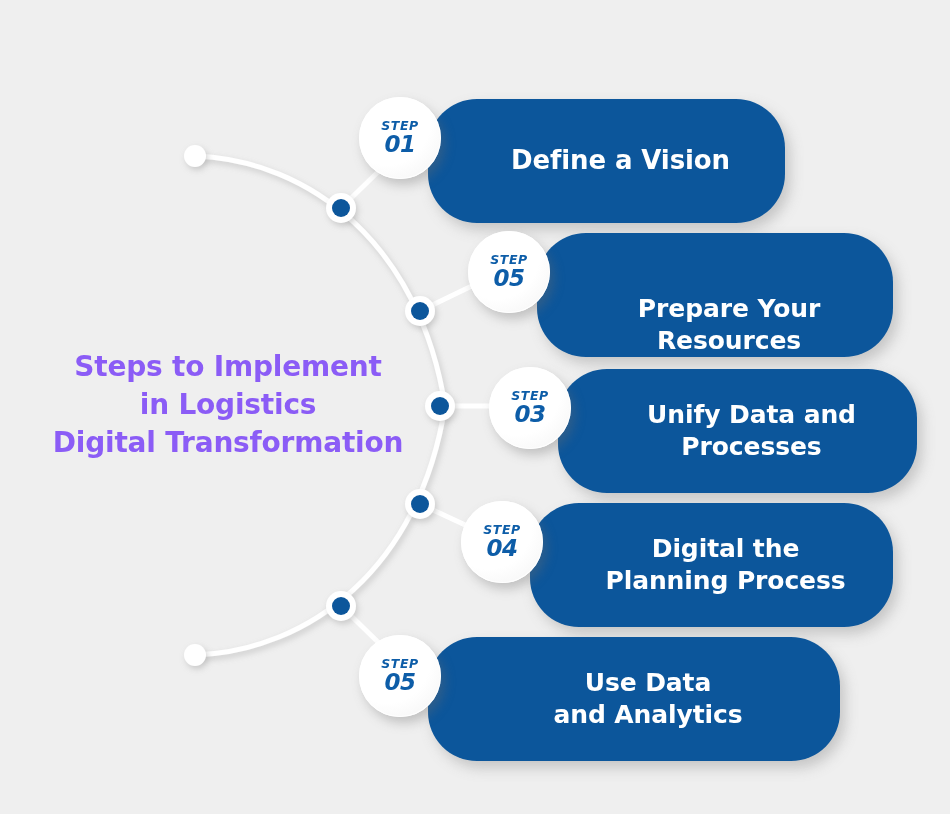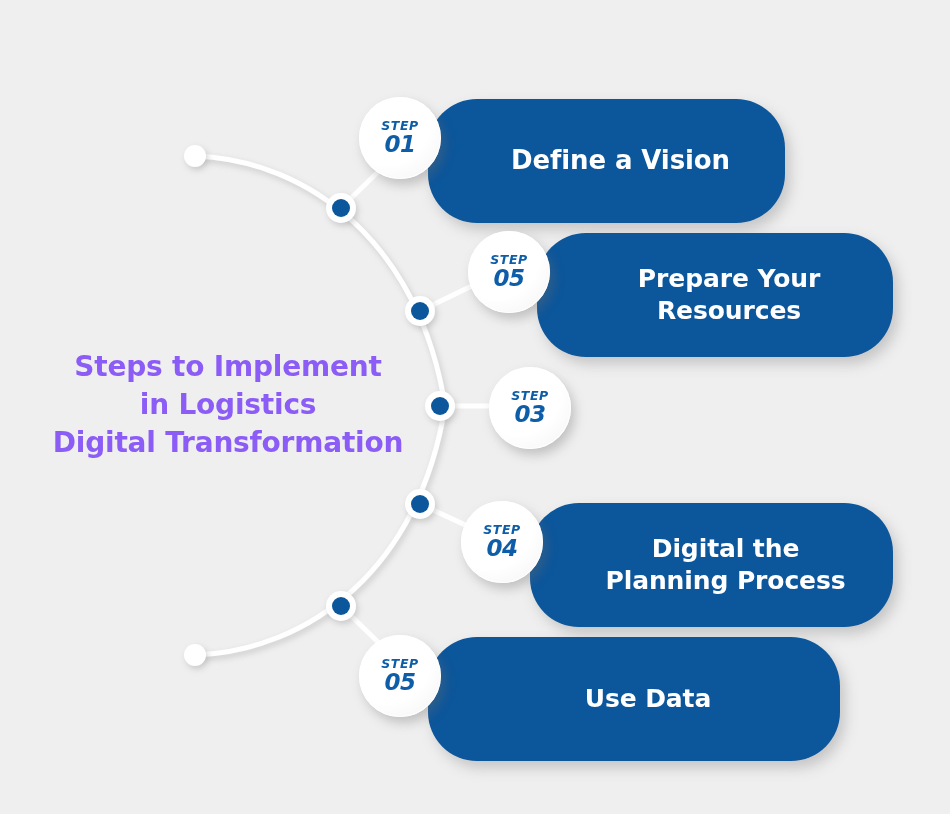--- a/index.html
+++ b/index.html
@@ -164,49 +164,52 @@
     <div class="pill" style="left:69px; width:357px;">
       <div class="pill-text">Define a Vision</div>
     </div>
     <div class="badge" style="left:0;">
       <div class="badge-word">STEP</div>
       <div class="badge-num">01</div>
     </div>
   </div>
 
   <div class="step" style="left:468px; top:212px; width:428px;">
-    <div class="pill two-line" style="left:69px; width:356px;">
+    <div class="pill two-line" style="left:69px; width:356px;align-items:flex-end;">
       <div class="pill-text"><span>Prepare Your</span><br><span>Resources</span></div>
     </div>
     <div class="badge" style="left:0;">
       <div class="badge-word">STEP</div>
       <div class="badge-num">05</div>
     </div>
   </div>
 
   <div class="step" style="left:489px; top:348px; width:430px;">
+    <div class="pill two-line" style="left:69px; width:359px;">
+      <div class="pill-text"><span>Unify Data and</span><br><span>Processes</span></div>
+    </div>
     <div class="badge" style="left:0;">
       <div class="badge-word">STEP</div>
       <div class="badge-num">03</div>
     </div>
   </div>
 
   <div class="step" style="left:461px; top:482px; width:434px;">
     <div class="pill two-line" style="left:69px; width:363px;">
       <div class="pill-text"><span>Digital the</span><br><span>Planning Process</span></div>
     </div>
     <div class="badge" style="left:0;">
       <div class="badge-word">STEP</div>
       <div class="badge-num">04</div>
     </div>
   </div>
 
   <div class="step" style="left:359px; top:616px; width:485px;">
     <div class="pill two-line" style="left:69px; width:412px;">
-      <div class="pill-text"><span>Use Data</span><br></div>
+      <div class="pill-text"><span>Use Data</span><br><span>and Analytics</span></div>
     </div>
     <div class="badge" style="left:0;">
       <div class="badge-word">STEP</div>
       <div class="badge-num">05</div>
     </div>
   </div>
 
 </div>
 
 </body></html>

